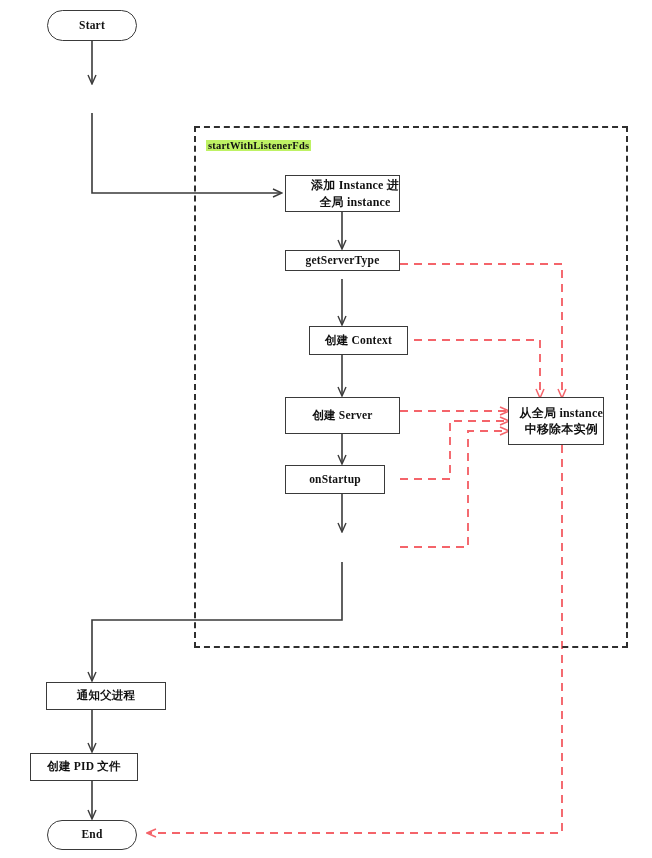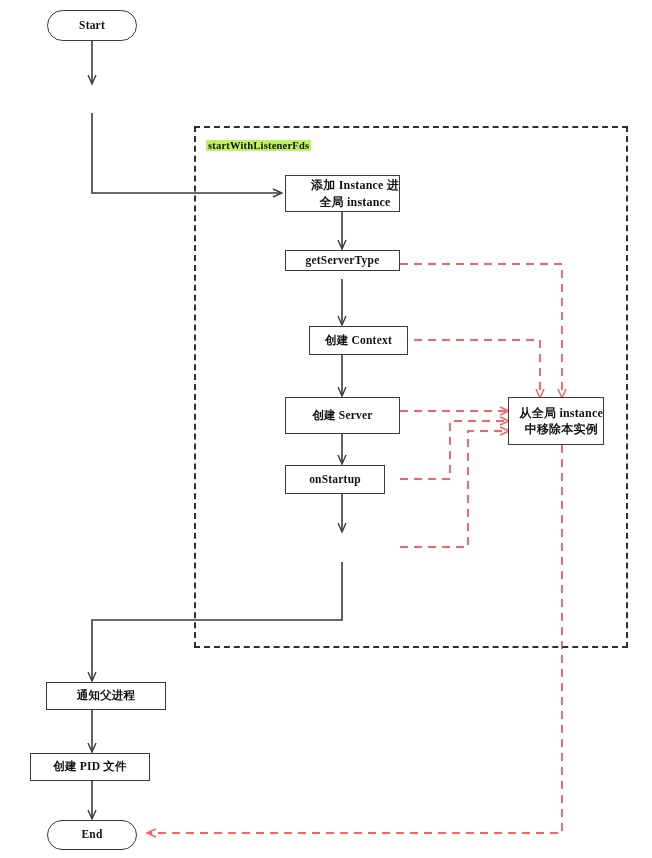--- a/index.html
+++ b/index.html
@@ -105,21 +105,21 @@
 
   <div class="node two-line" style="left:508px;top:397px;width:96px;height:48px;white-space:pre-line;font-family:Liberation Serif, serif;">
     <span>从全局 instance
 中移除本实例</span>
   </div>
 
   <div class="node" style="left:30px;top:682px;width:120px;height:28px;margin-left:16px;">
     <span>通知父进程</span>
   </div>
 
-  <div class="node" style="left:30px;top:753px;width:120px;height:28px;">
+  <div class="node" style="left:30px;top:753px;width:108px;height:28px;">
     <span>创建 PID 文件</span>
   </div>
 
   <div class="node term" style="left:47px;top:820px;width:90px;height:30px;">
     <span>End</span>
   </div>
 
 </div>
 
 </body></html>

